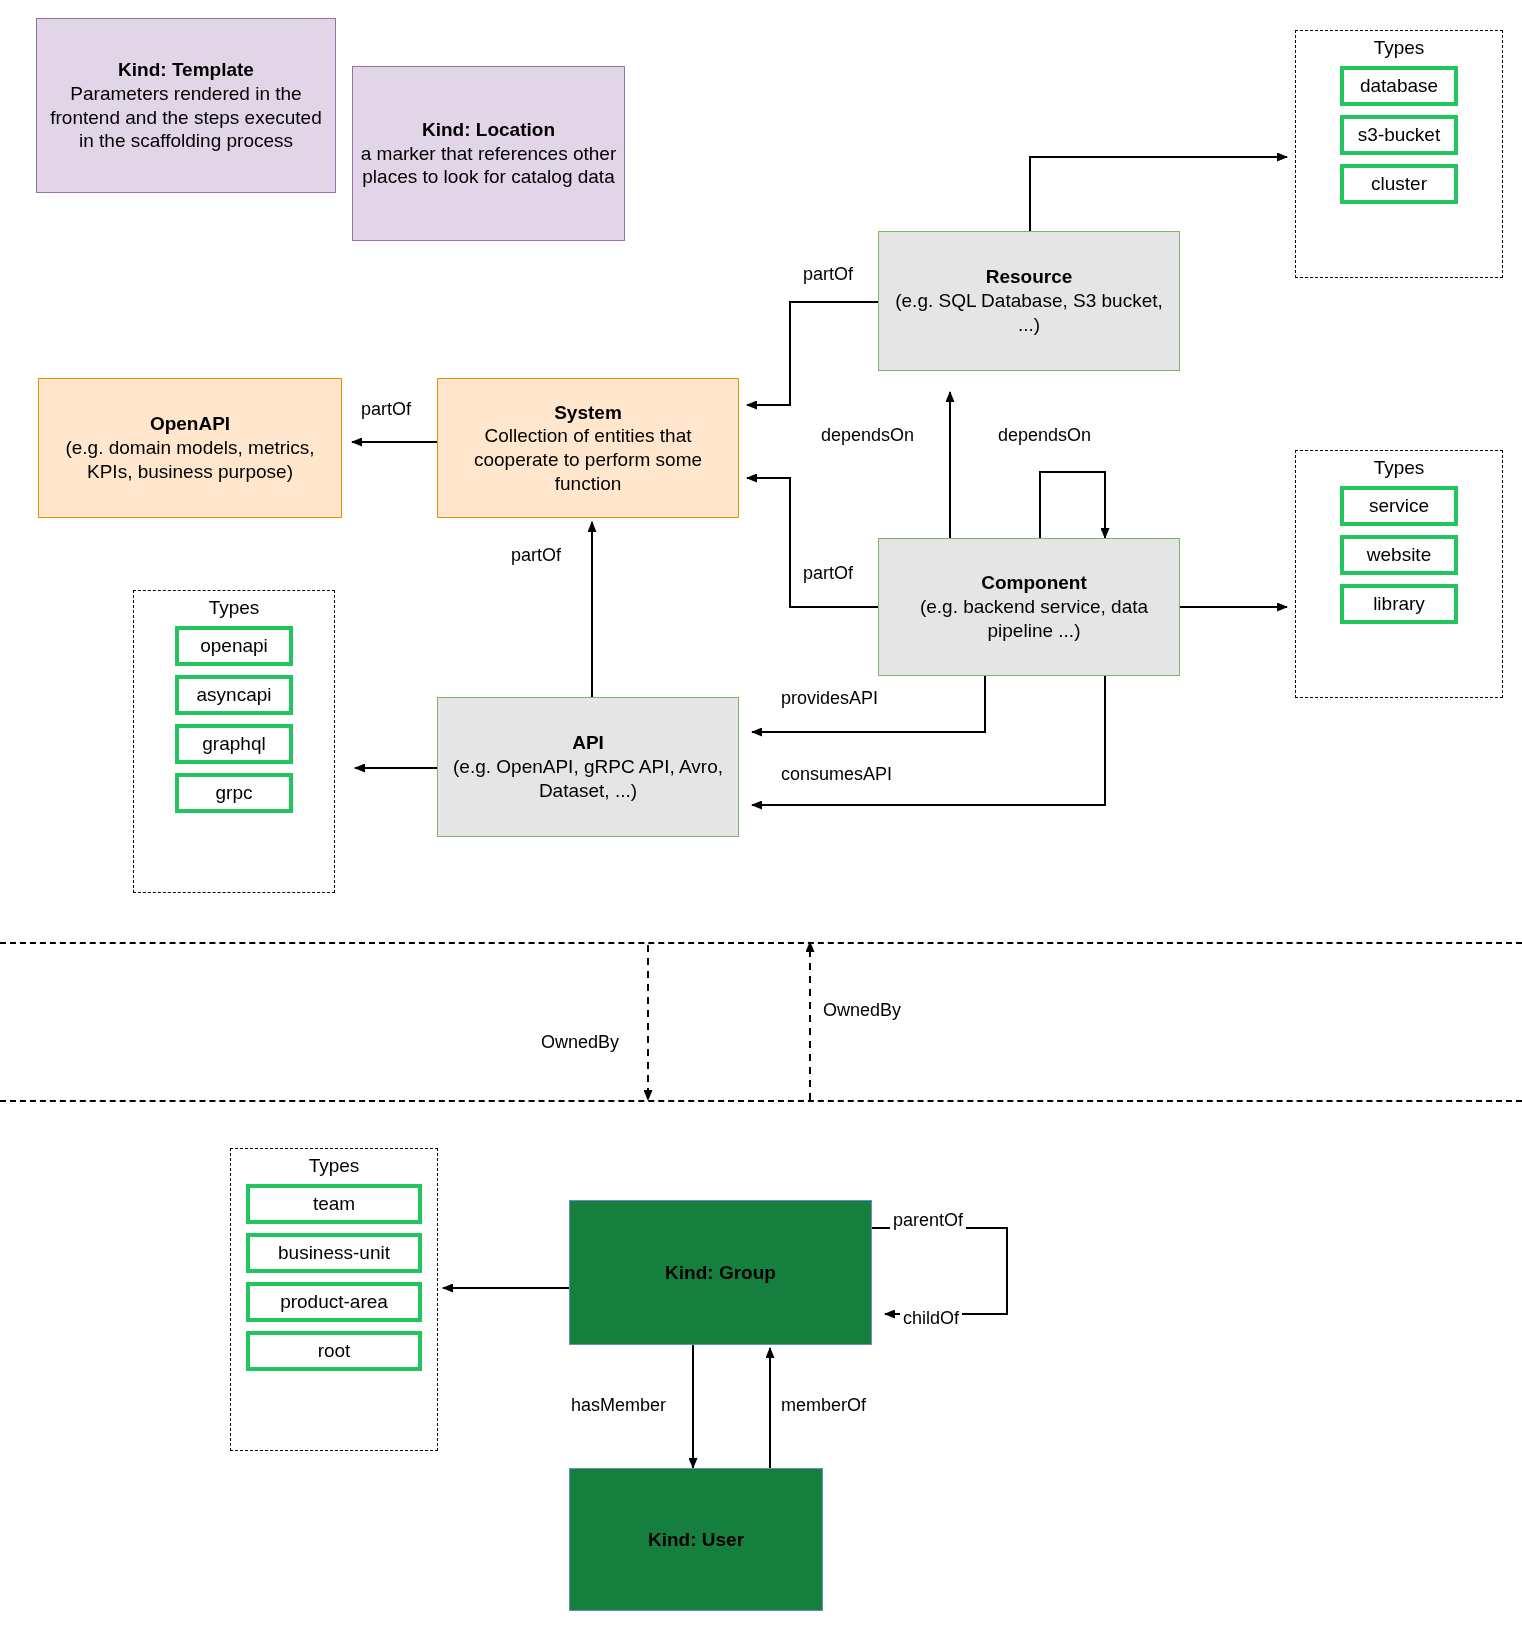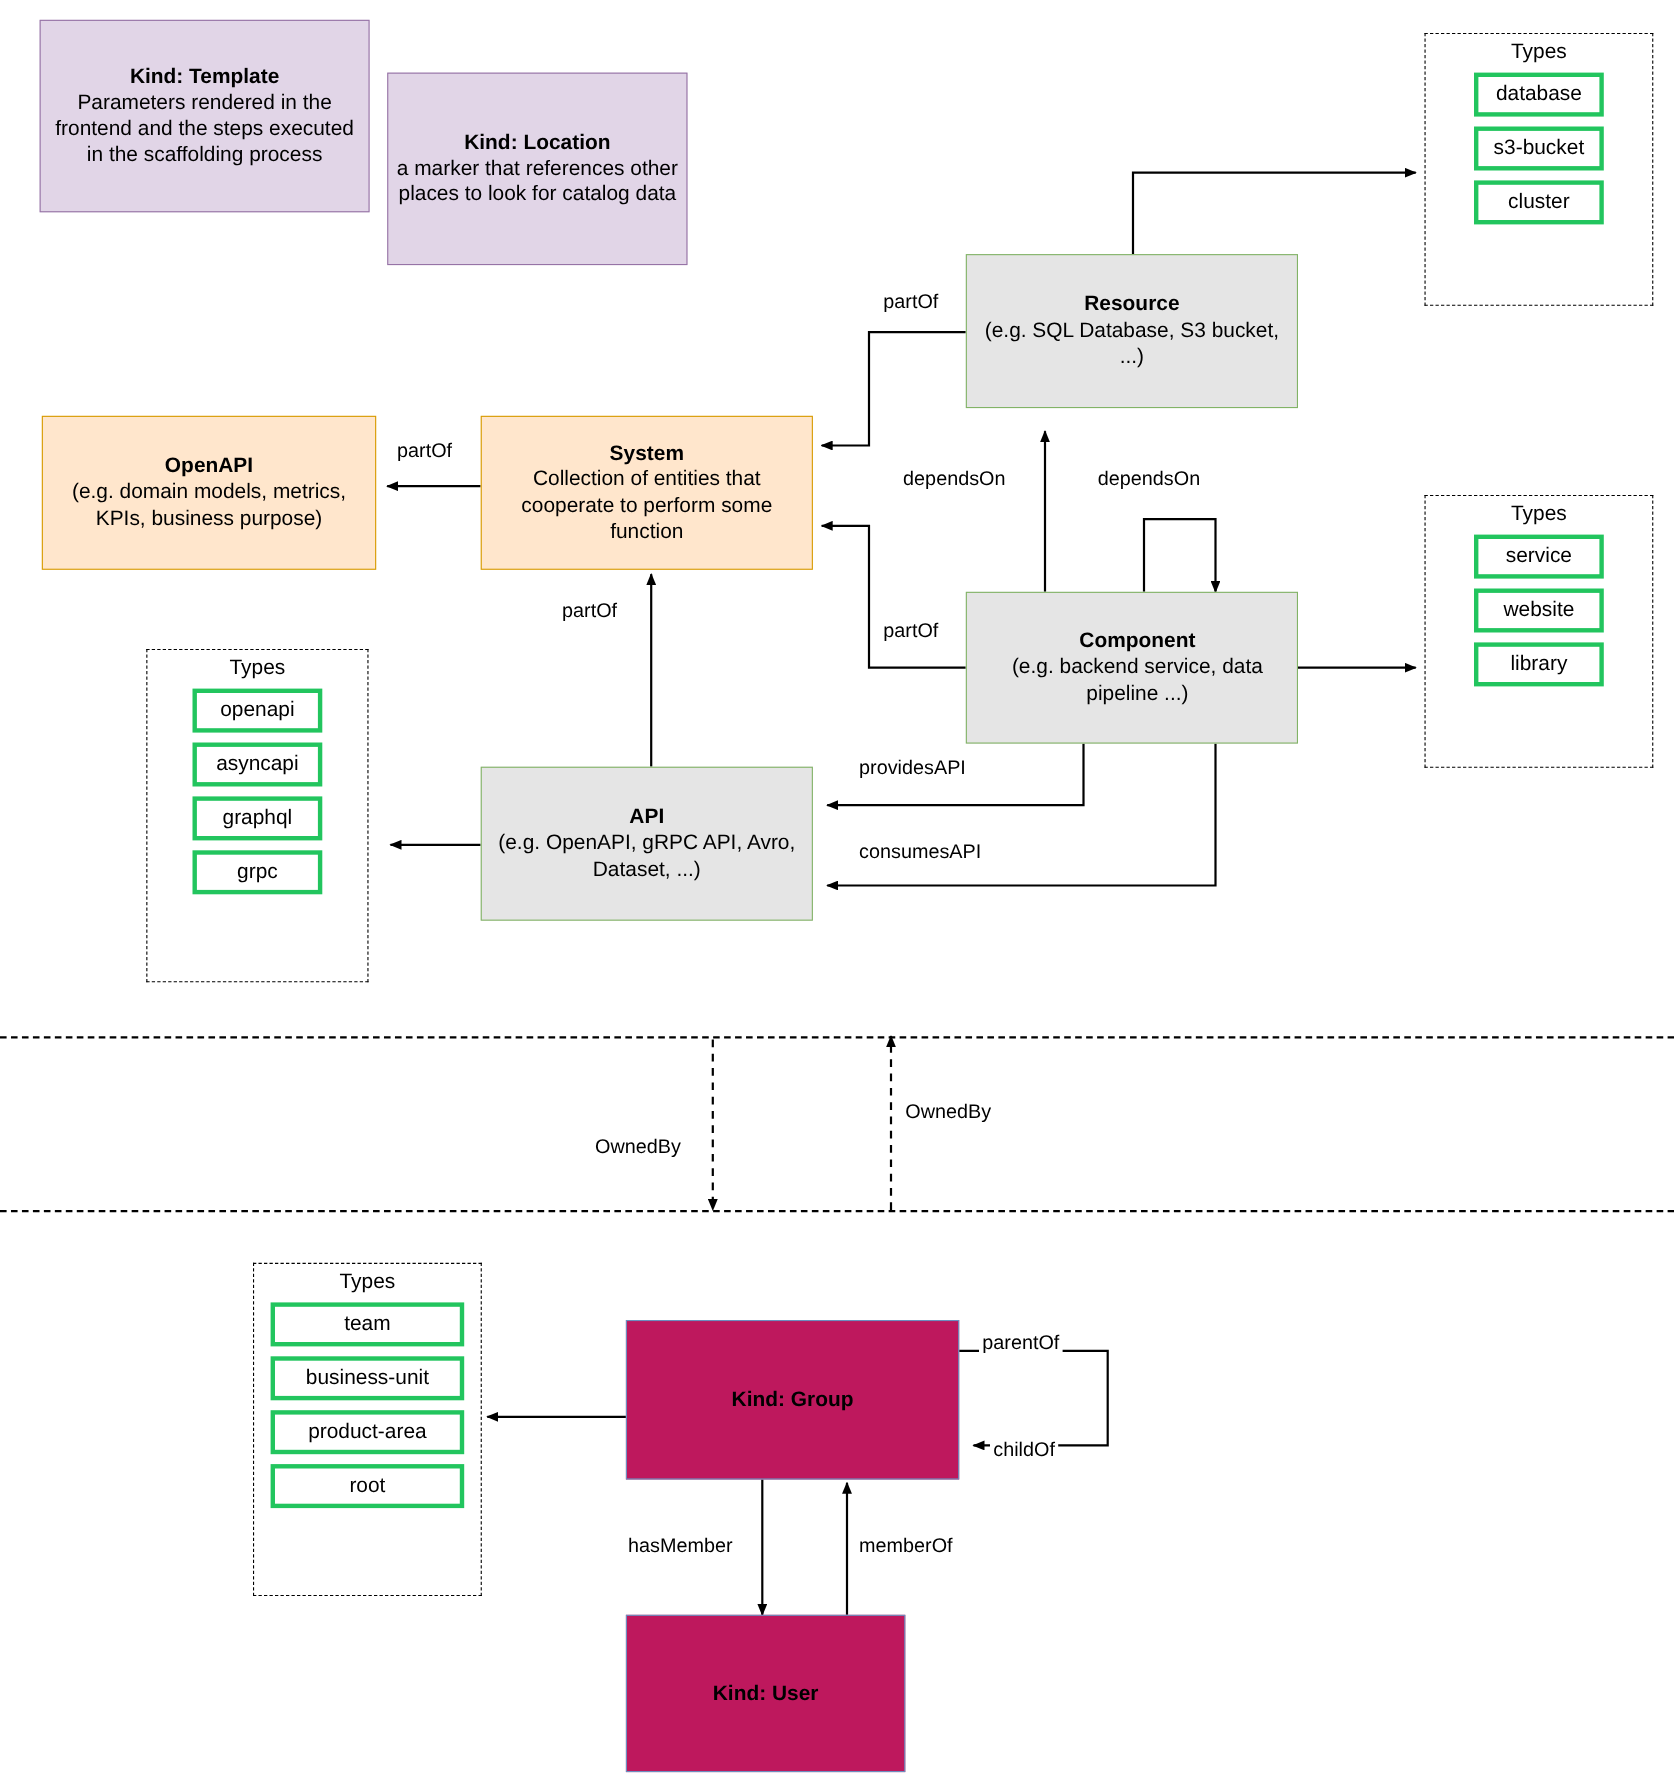--- a/index.html
+++ b/index.html
@@ -41,21 +41,21 @@
   }
   .node .title {
     font-weight: bold;
   }
   .node .sub {
     font-weight: normal;
   }
   .purple { background: #e1d5e7; border-color: #9673a6; }
   .orange { background: #ffe6cc; border-color: #d79b00; }
   .green  { background: #e5e5e5; border-color: #82b366; }
-  .blue   { background: #be185d; border-color: #6c8ebf; }
+  .blue   { background: #15803d; border-color: #6c8ebf; }
 
   .types-box {
     position: absolute;
     box-sizing: border-box;
     border: 1px dashed #000000;
     background: #ffffff;
     display: flex;
     flex-direction: column;
     align-items: center;
     padding-top: 6px;

